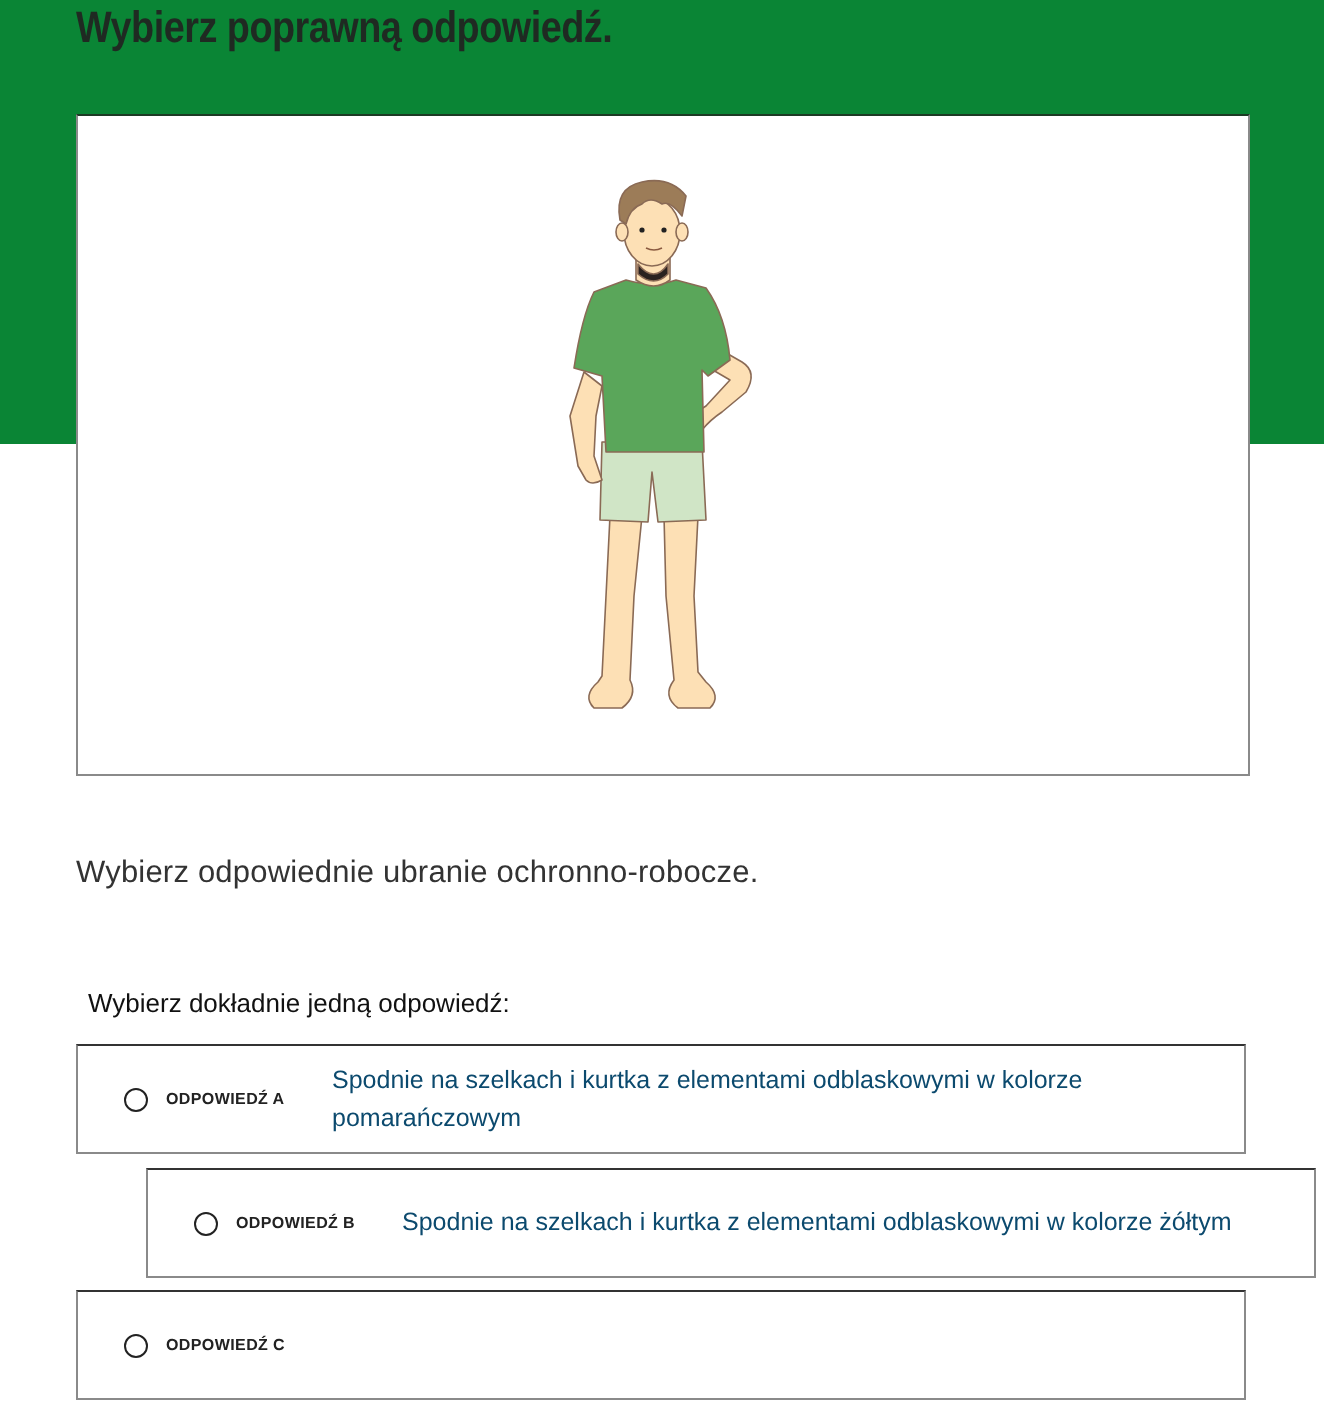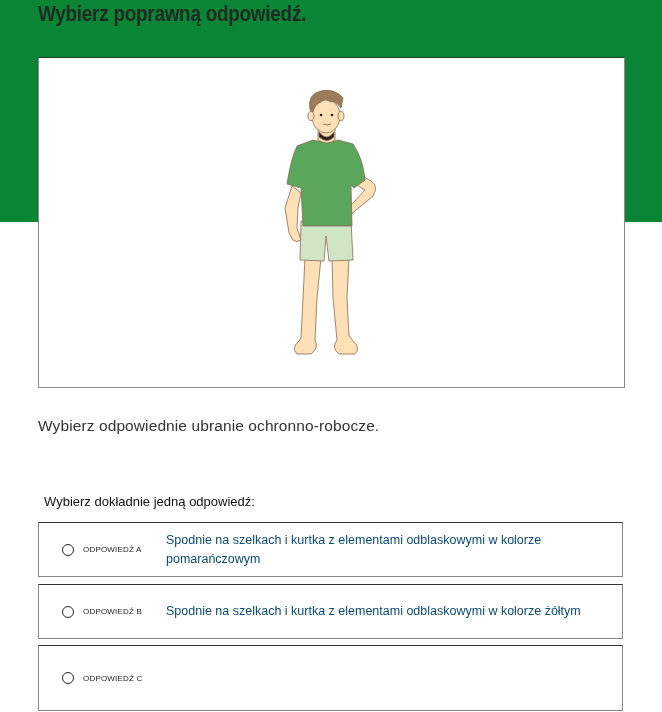--- a/index.html
+++ b/index.html
@@ -26,21 +26,21 @@
     transform-origin:left top;
   }
   .image-frame {
     position:absolute; left:38px; top:57px; width:585px; height:329px;
     background:#ffffff;
     border:1px solid #8a8a8a;
     border-top-color:#1c3a24;
   }
   .image-frame svg { position:absolute; left:0; top:0; }
   .question-text {
-    position:absolute; left:38px; top:417px;
+    position:absolute; left:38px; top:428px;
     font-size:15.5px; color:#333333; font-weight:normal;
     letter-spacing:0.1px;
   }
   .instruction {
     position:absolute; left:44px; top:494px;
     font-size:13px; font-weight:normal; color:#111111;
   }
   .answer {
     position:absolute; left:38px; width:585px;
     background:#fff;
@@ -49,21 +49,21 @@
     box-sizing:border-box;
     display:flex; align-items:center;
     cursor:pointer;
   }
   .answer .radio {
     position:absolute; left:23px;
     width:10px; height:10px; border:1.6px solid #222; border-radius:50%;
   }
   .answer .label {
     position:absolute; left:44px;
-    font-size:8px; font-weight:normal; color:#222; letter-spacing:0.2px;
+    font-size:8px; font-weight:bold; color:#222; letter-spacing:0.2px;
   }
   .answer .text {
     position:absolute; left:127px; right:40px;
     font-size:12.5px; line-height:19px; color:#0c4a6e;
   }
 </style>
 </head>
 <body>
 
 <div class="green-band"></div>
@@ -103,22 +103,22 @@
 <div class="question-text">Wybierz odpowiednie ubranie ochronno-robocze.</div>
 
 <div class="instruction">Wybierz dokładnie jedną odpowiedź:</div>
 
 <div class="answer" style="top:522px; height:55px;">
   <span class="radio"></span>
   <span class="label">ODPOWIEDŹ A</span>
   <span class="text">Spodnie na szelkach i kurtka z elementami odblaskowymi w kolorze pomarańczowym</span>
 </div>
 
-<div class="answer" style="top:584px; height:55px;">
+<div class="answer" style="top:584px; height:55px;margin-left:35px;">
   <span class="radio"></span>
   <span class="label">ODPOWIEDŹ B</span>
   <span class="text">Spodnie na szelkach i kurtka z elementami odblaskowymi w kolorze żółtym</span>
 </div>
 
-<div class="answer" style="top:645px; height:66px;">
+<div class="answer" style="top:645px; height:55px;">
   <span class="radio"></span>
   <span class="label">ODPOWIEDŹ C</span>
 </div>
 
 </body></html>

